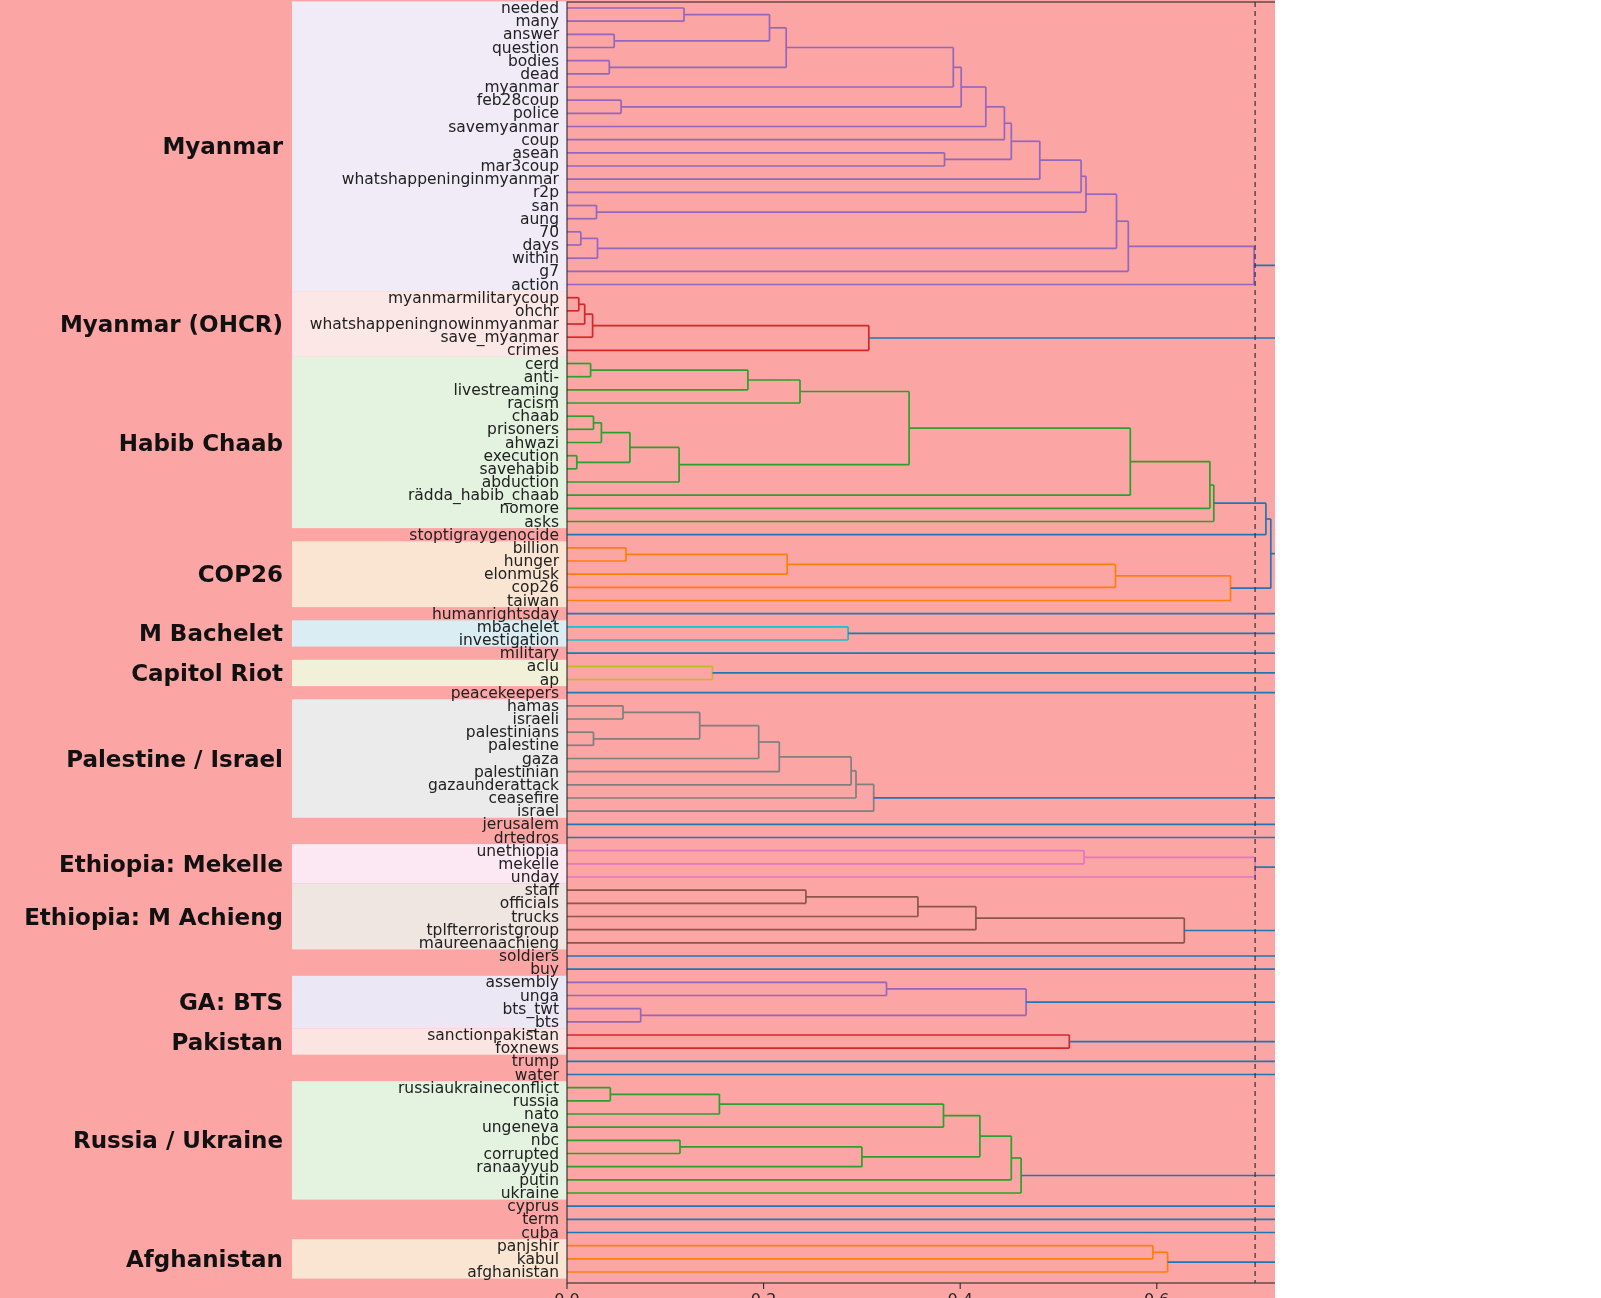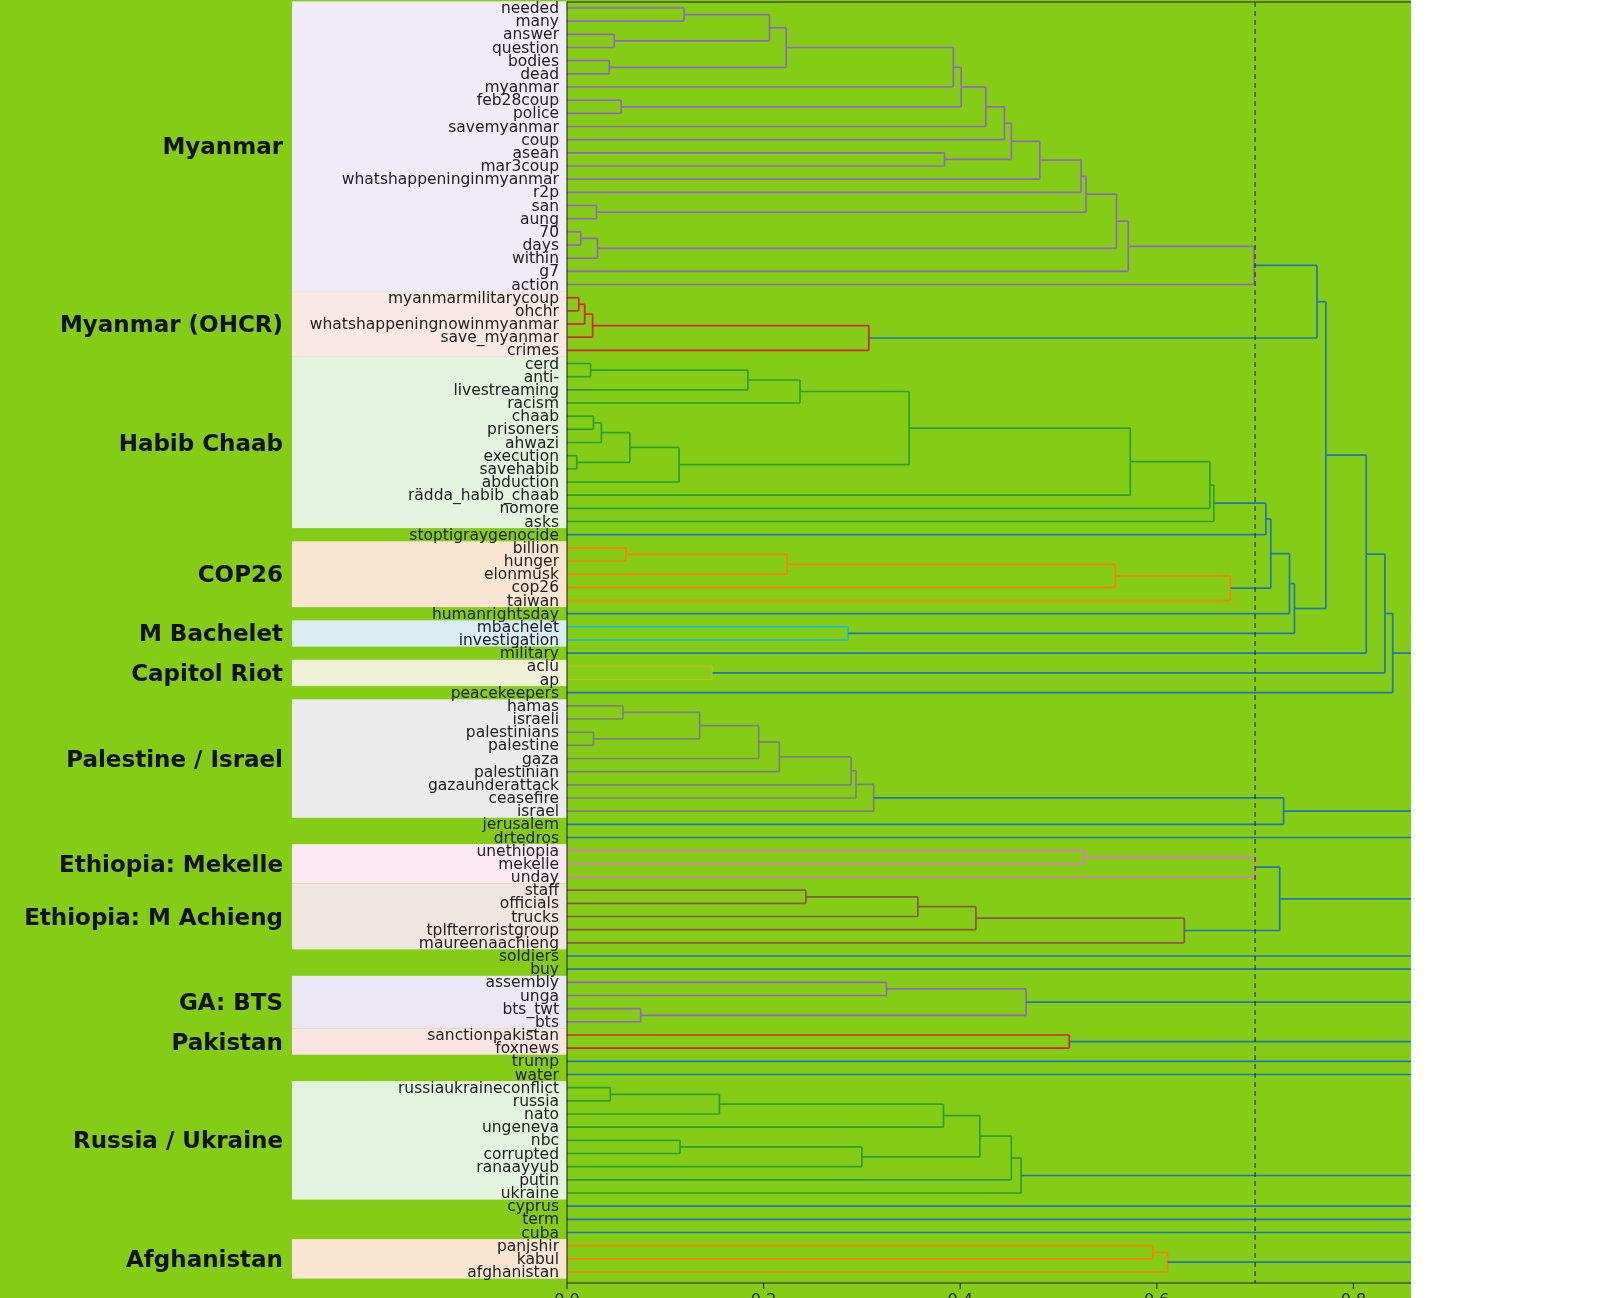--- a/index.html
+++ b/index.html
@@ -1,17 +1,17 @@
 <!DOCTYPE html>
 <html><head>
 <meta charset="utf-8">
 <style>
   html,body{margin:0;padding:0;background:#ffffff;}
   body{font-family:"DejaVu Sans","Liberation Sans",sans-serif;}
-  #fig{position:relative;width:1411px;height:1298px;background:#84cc16;overflow:hidden;}
+  #fig{position:relative;width:1275px;height:1298px;background:#fca5a5;overflow:hidden;}
   svg text{font-family:"DejaVu Sans","Liberation Sans",sans-serif;}
   .leaf-label{font-size:15.5px;fill:#212121;}
   .group-label{font-size:23px;font-weight:bold;fill:#111111;}
   .tick-label{font-size:16px;fill:#262626;}
 </style>
 </head>
 <body>
 
 <div id="fig">
   <svg id="dendro" width="1601" height="1298" viewBox="0 0 1601 1298">

